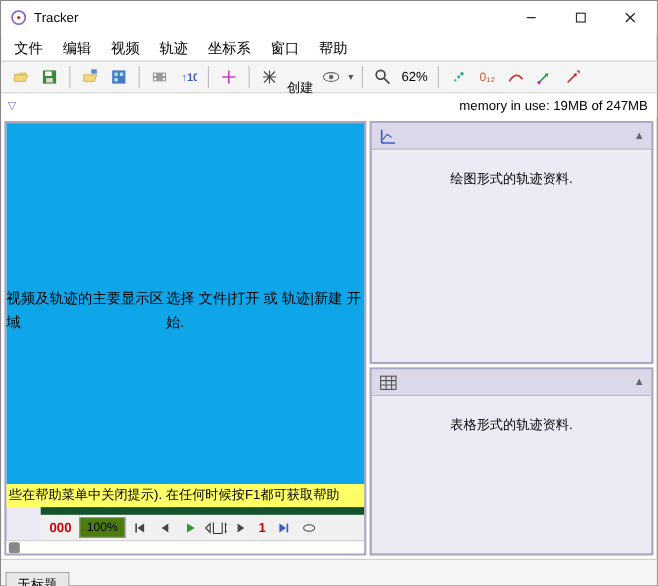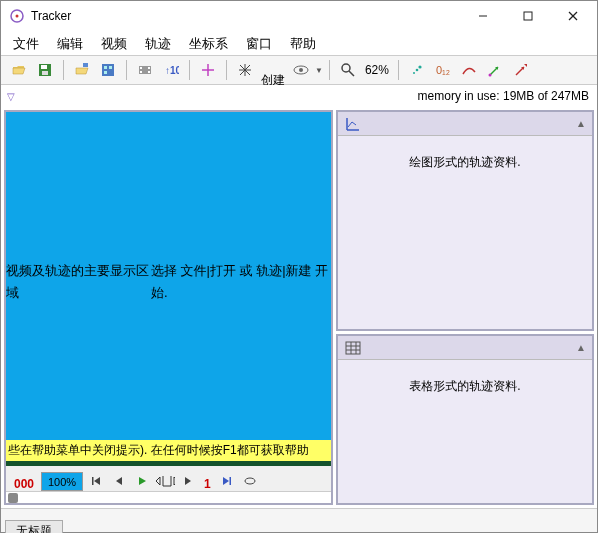--- a/index.html
+++ b/index.html
@@ -16,23 +16,23 @@
 .tbtn { width: 24px; height: 24px; display: flex; align-items: center; justify-content: center; border: 1px solid transparent; }
 .sep { width: 1px; height: 20px; background: #bbb; margin: 0 4px; }
 .create-label { font-size: 12px; padding: 0 2px; margin-top: 20px; }
 .zoom-label { font-size: 12px; padding: 0 3px; }
 .statusbar { height: 22px; display: flex; align-items: center; justify-content: space-between; padding: 0 8px 0 6px; font-size: 12px; background: #fff; }
 .statusbar .tri { color: #7a5cc4; font-size: 10px; }
 .main { flex: 1; display: flex; padding: 3px; gap: 3px; min-height: 0; }
 .left-panel { flex: 1; display: flex; flex-direction: column; border: 2px solid #a8a8c0; background: #edeaf6; min-width: 0; }
 .video-area { flex: 1; background: #0ea5e9; display: flex; flex-direction: row; align-items: center; padding-top: 12px; font-size: 13px; line-height: 1.7; position: relative; }
 .hint-bar { background: #ffff66; font-size: 12px; padding: 2px; white-space: nowrap; overflow: hidden; }
-.player { height: 30px; background: #f0f0f0; border-top: 5px solid #14532d; display: flex; align-items: flex-end; padding: 0 4px; gap: 3px; }
+.player { height: 30px; background: #f0f0f0; border-top: 7px solid #14532d; display: flex; align-items: center; padding: 0 4px; gap: 3px; margin-left: 31px; }
 .frame-num { color: #c00; font-weight: bold; padding: 0 4px; font-size: 12px; }
-.pct-box { width: 42px; height: 19px; border: 1px solid #999; background: #0ea5e9; font-size: 11px; text-align: center; }
+.pct-box { width: 42px; height: 19px; border: 1px solid #999; background: #4d7c0f; font-size: 11px; text-align: center; }
 .pbtn { width: 20px; height: 20px; display: flex; align-items: center; justify-content: center; }
 .clip-range { flex-shrink: 0; }
 .slider-area { height: 12px; background: #fff; border-top: 1px solid #ccc; position: relative; }
 .slider-thumb { position: absolute; left: 2px; top: 1px; width: 10px; height: 10px; background: #888; border-radius: 2px; }
 .right-panel { width: 258px; display: flex; flex-direction: column; gap: 3px; }
 .panel-box { border: 2px solid #a8a8c0; background: #edeaf6; display: flex; flex-direction: column; }
 .panel-box.top { flex: 1.3; }
 .panel-box.bot { flex: 1; }
 .panel-head { height: 24px; background: #dcd8ea; border-bottom: 1px solid #bbb; display: flex; align-items: center; padding: 0 6px; justify-content: space-between; }
 .panel-head .picon { width: 18px; height: 18px; }

